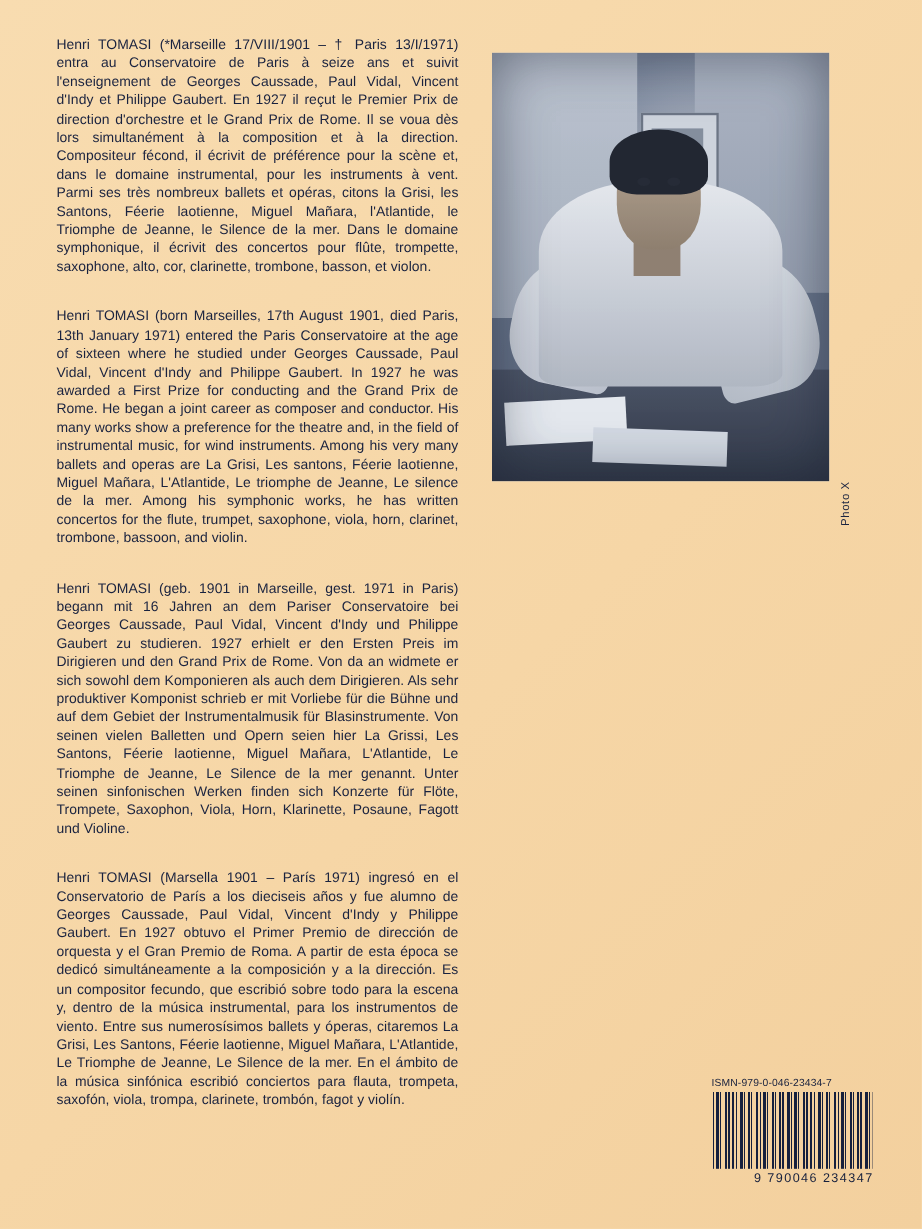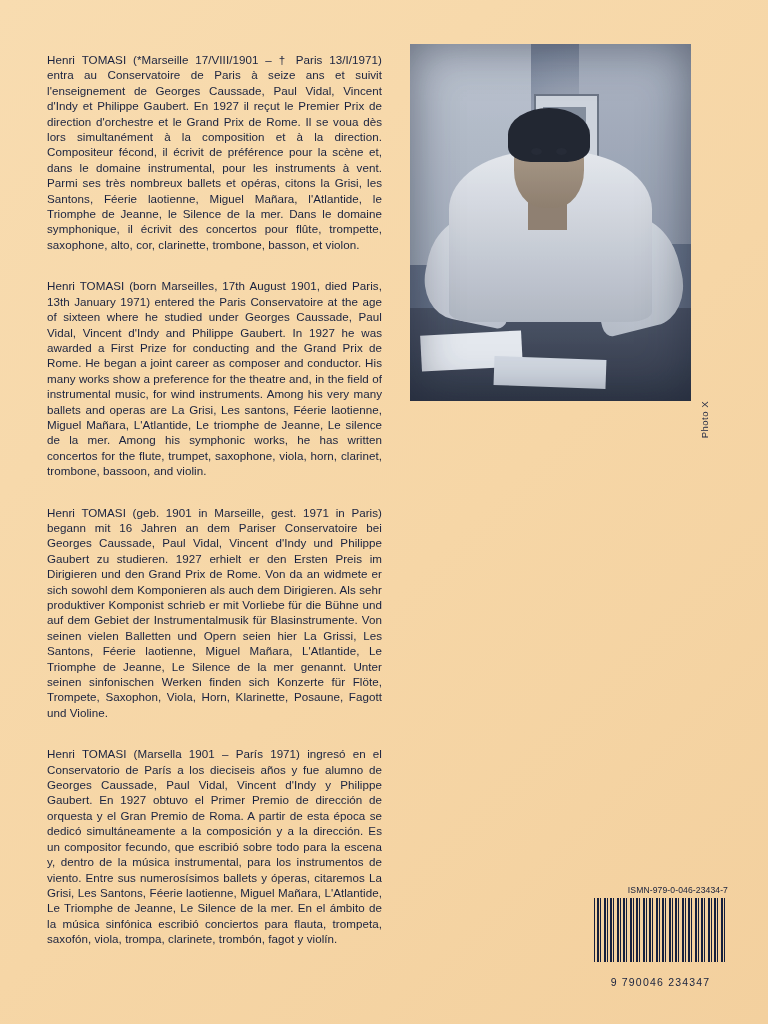--- a/index.html
+++ b/index.html
@@ -17,21 +17,21 @@
   }
   .page {
     position: absolute;
     inset: 0;
     background: linear-gradient(135deg, #f8dcb0 0%, #f6d6a6 55%, #f3d09e 100%);
   }
   
   .text-col {
     position: absolute;
     left: 47px;
-    top: 52px;
+    top: 30px;
     width: 335px;
   }
   .para {
     margin: 0 0 26px 0;
     font-size: 11.6px;
     line-height: 1.33;
     text-align: justify;
     color: #19223f;
     letter-spacing: 0.05px;
   }
@@ -181,21 +181,21 @@
     right: 40px;
     bottom: 36px;
     width: 135px;
     text-align: center;
   }
   .ismn {
     font-size: 8.6px;
     letter-spacing: 0.1px;
     color: #17203d;
     margin-bottom: 3px;
-    text-align: right;
+    text-align: left;
   }
   .bars {
     height: 64px;
     width: 133px;
     margin: 0 auto;
     background-image: repeating-linear-gradient(
       90deg,
       #16203d 0px, #16203d 1px,
       transparent 1px, transparent 3px,
       #16203d 3px, #16203d 5px,
@@ -203,22 +203,23 @@
       #16203d 6px, #16203d 7px,
       transparent 7px, transparent 10px,
       #16203d 10px, #16203d 12px,
       transparent 12px, transparent 13px
     );
   }
   .barcode-digits {
     font-size: 10.5px;
     letter-spacing: 1.2px;
     color: #16203d;
-    margin-top: 14px;
+    margin-top: 2px;
     font-family: "Liberation Sans", sans-serif;
+    text-align: right;
   }
 </style>
 </head>
 <body>
 
 <div class="page">
 
   <div class="text-col">
     <p class="para">Henri TOMASI (*Marseille 17/VIII/1901 – † Paris 13/I/1971) entra au Conservatoire de Paris à seize ans et suivit l'enseignement de Georges Caussade, Paul Vidal, Vincent d'Indy et Philippe Gaubert. En 1927 il reçut le Premier Prix de direction d'orchestre et le Grand Prix de Rome. Il se voua dès lors simultanément à la composition et à la direction. Compositeur fécond, il écrivit de préférence pour la scène et, dans le domaine instrumental, pour les instruments à vent. Parmi ses très nombreux ballets et opéras, citons la Grisi, les Santons, Féerie laotienne, Miguel Mañara, l'Atlantide, le Triomphe de Jeanne, le Silence de la mer. Dans le domaine symphonique, il écrivit des concertos pour flûte, trompette, saxophone, alto, cor, clarinette, trombone, basson, et violon.</p>
     <p class="para italic">Henri TOMASI (born Marseilles, 17th August 1901, died Paris, 13th January 1971) entered the Paris Conservatoire at the age of sixteen where he studied under Georges Caussade, Paul Vidal, Vincent d'Indy and Philippe Gaubert. In 1927 he was awarded a First Prize for conducting and the Grand Prix de Rome. He began a joint career as composer and conductor. His many works show a preference for the theatre and, in the field of instrumental music, for wind instruments. Among his very many ballets and operas are La Grisi, Les santons, Féerie laotienne, Miguel Mañara, L'Atlantide, Le triomphe de Jeanne, Le silence de la mer. Among his symphonic works, he has written concertos for the flute, trumpet, saxophone, viola, horn, clarinet, trombone, bassoon, and violin.</p>

